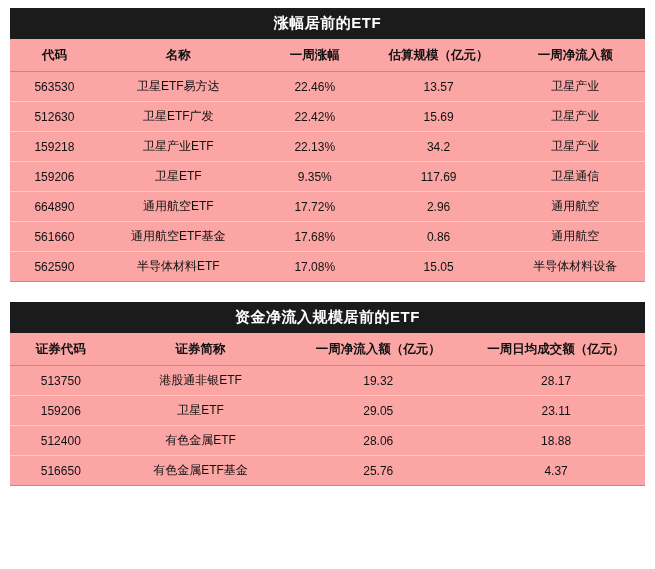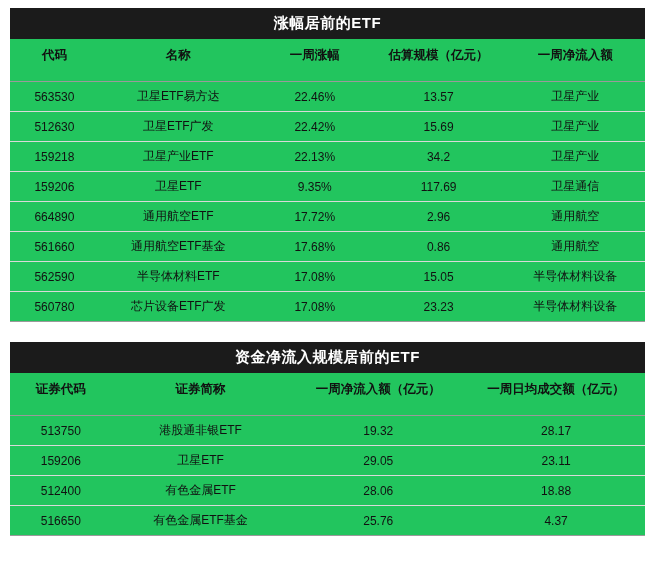--- a/index.html
+++ b/index.html
@@ -17,21 +17,21 @@
   .page {
     position: relative;
     width: 655px;
     height: 569px;
     box-sizing: border-box;
     padding: 8px 10px 0 10px;
   }
   .table-block {
     width: 635px;
     margin: 0 auto;
-    background: #22c55e;
+    background: #fca5a5;
   }
   .table-block.second {
     margin-top: 20px;
   }
   .title-bar {
     background: #1b1b1b;
     color: #ffffff;
     text-align: center;
     font-size: 15px;
     font-weight: bold;
@@ -41,21 +41,21 @@
   }
   table {
     width: 100%;
     border-collapse: collapse;
     table-layout: fixed;
   }
   thead th {
     font-size: 12.5px;
     font-weight: bold;
     color: #111111;
-    padding: 8px 2px 17px 2px;
+    padding: 8px 2px 7px 2px;
     text-align: center;
     border-bottom: 1px solid #9a9a9a;
     white-space: nowrap;
   }
   tbody td {
     font-size: 12px;
     color: #111111;
     text-align: center;
     padding: 6px 2px 6px 2px;
     border-bottom: 1px solid #d9d9d9;
@@ -143,27 +143,20 @@
           <td>0.86</td>
           <td>通用航空</td>
         </tr>
         <tr>
           <td>562590</td>
           <td>半导体材料ETF</td>
           <td>17.08%</td>
           <td>15.05</td>
           <td>半导体材料设备</td>
         </tr>
-        <tr>
-          <td>560780</td>
-          <td>芯片设备ETF广发</td>
-          <td>17.08%</td>
-          <td>23.23</td>
-          <td>半导体材料设备</td>
-        </tr>
       </tbody>
     </table>
   </div>
 
   <div class="table-block second">
     <div class="title-bar">资金净流入规模居前的ETF</div>
     <table class="t2">
       <colgroup>
         <col class="c0">
           <col class="c1">

